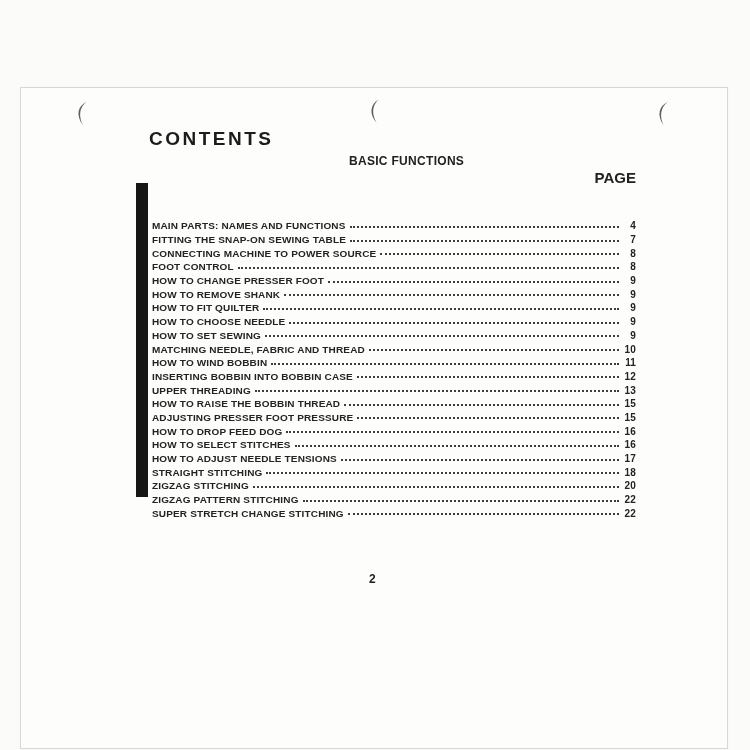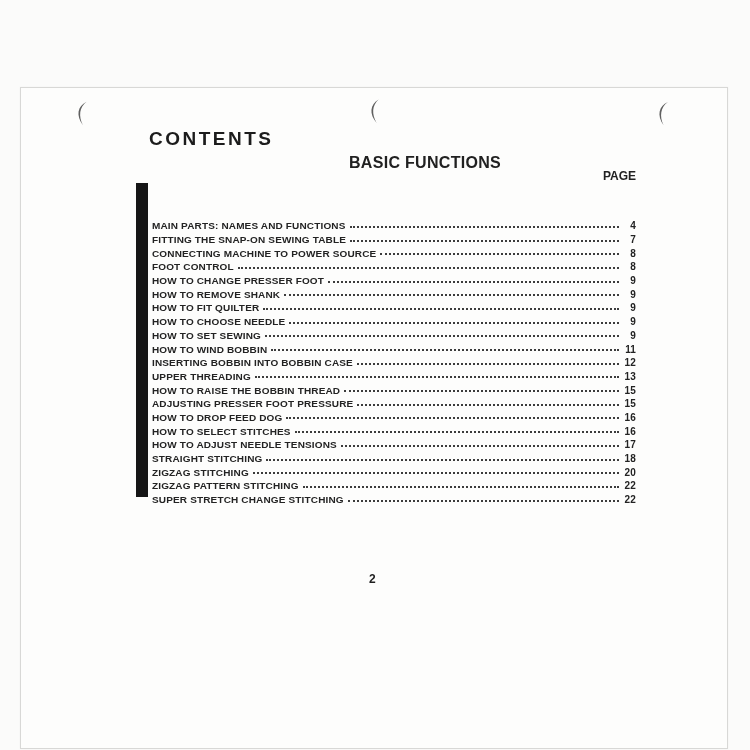--- a/index.html
+++ b/index.html
@@ -27,29 +27,29 @@
     left: 128px; top: 40px;
     font-size: 19px;
     font-weight: 700;
     letter-spacing: 2.5px;
     color: #1c1c1c;
     transform: scaleY(0.92);
   }
   .section-heading {
     position: absolute;
     left: 328px; top: 66px;
-    font-size: 16px;
+    font-size: 12px;
     font-weight: 700;
     letter-spacing: 0.3px;
     color: #212121;
   }
   .page-col-label {
     position: absolute;
     right: 91px; top: 81px;
-    font-size: 12px;
+    font-size: 15px;
     font-weight: 700;
     color: #212121;
   }
   .section-bar {
     position: absolute;
     left: 115px; top: 95px;
     width: 12px; height: 314px;
     background: #161616;
   }
   .toc {
@@ -148,20 +148,25 @@
         <span class="t">HOW TO CHOOSE NEEDLE</span>
         <span class="leader"></span>
         <span class="p">9</span>
       </div>
       <div class="row">
         <span class="t">HOW TO SET SEWING</span>
         <span class="leader"></span>
         <span class="p">9</span>
       </div>
       <div class="row">
+        <span class="t">MATCHING NEEDLE, FABRIC AND THREAD</span>
+        <span class="leader"></span>
+        <span class="p">10</span>
+      </div>
+      <div class="row">
         <span class="t">HOW TO WIND BOBBIN</span>
         <span class="leader"></span>
         <span class="p">11</span>
       </div>
       <div class="row">
         <span class="t">INSERTING BOBBIN INTO BOBBIN CASE</span>
         <span class="leader"></span>
         <span class="p">12</span>
       </div>
       <div class="row">

